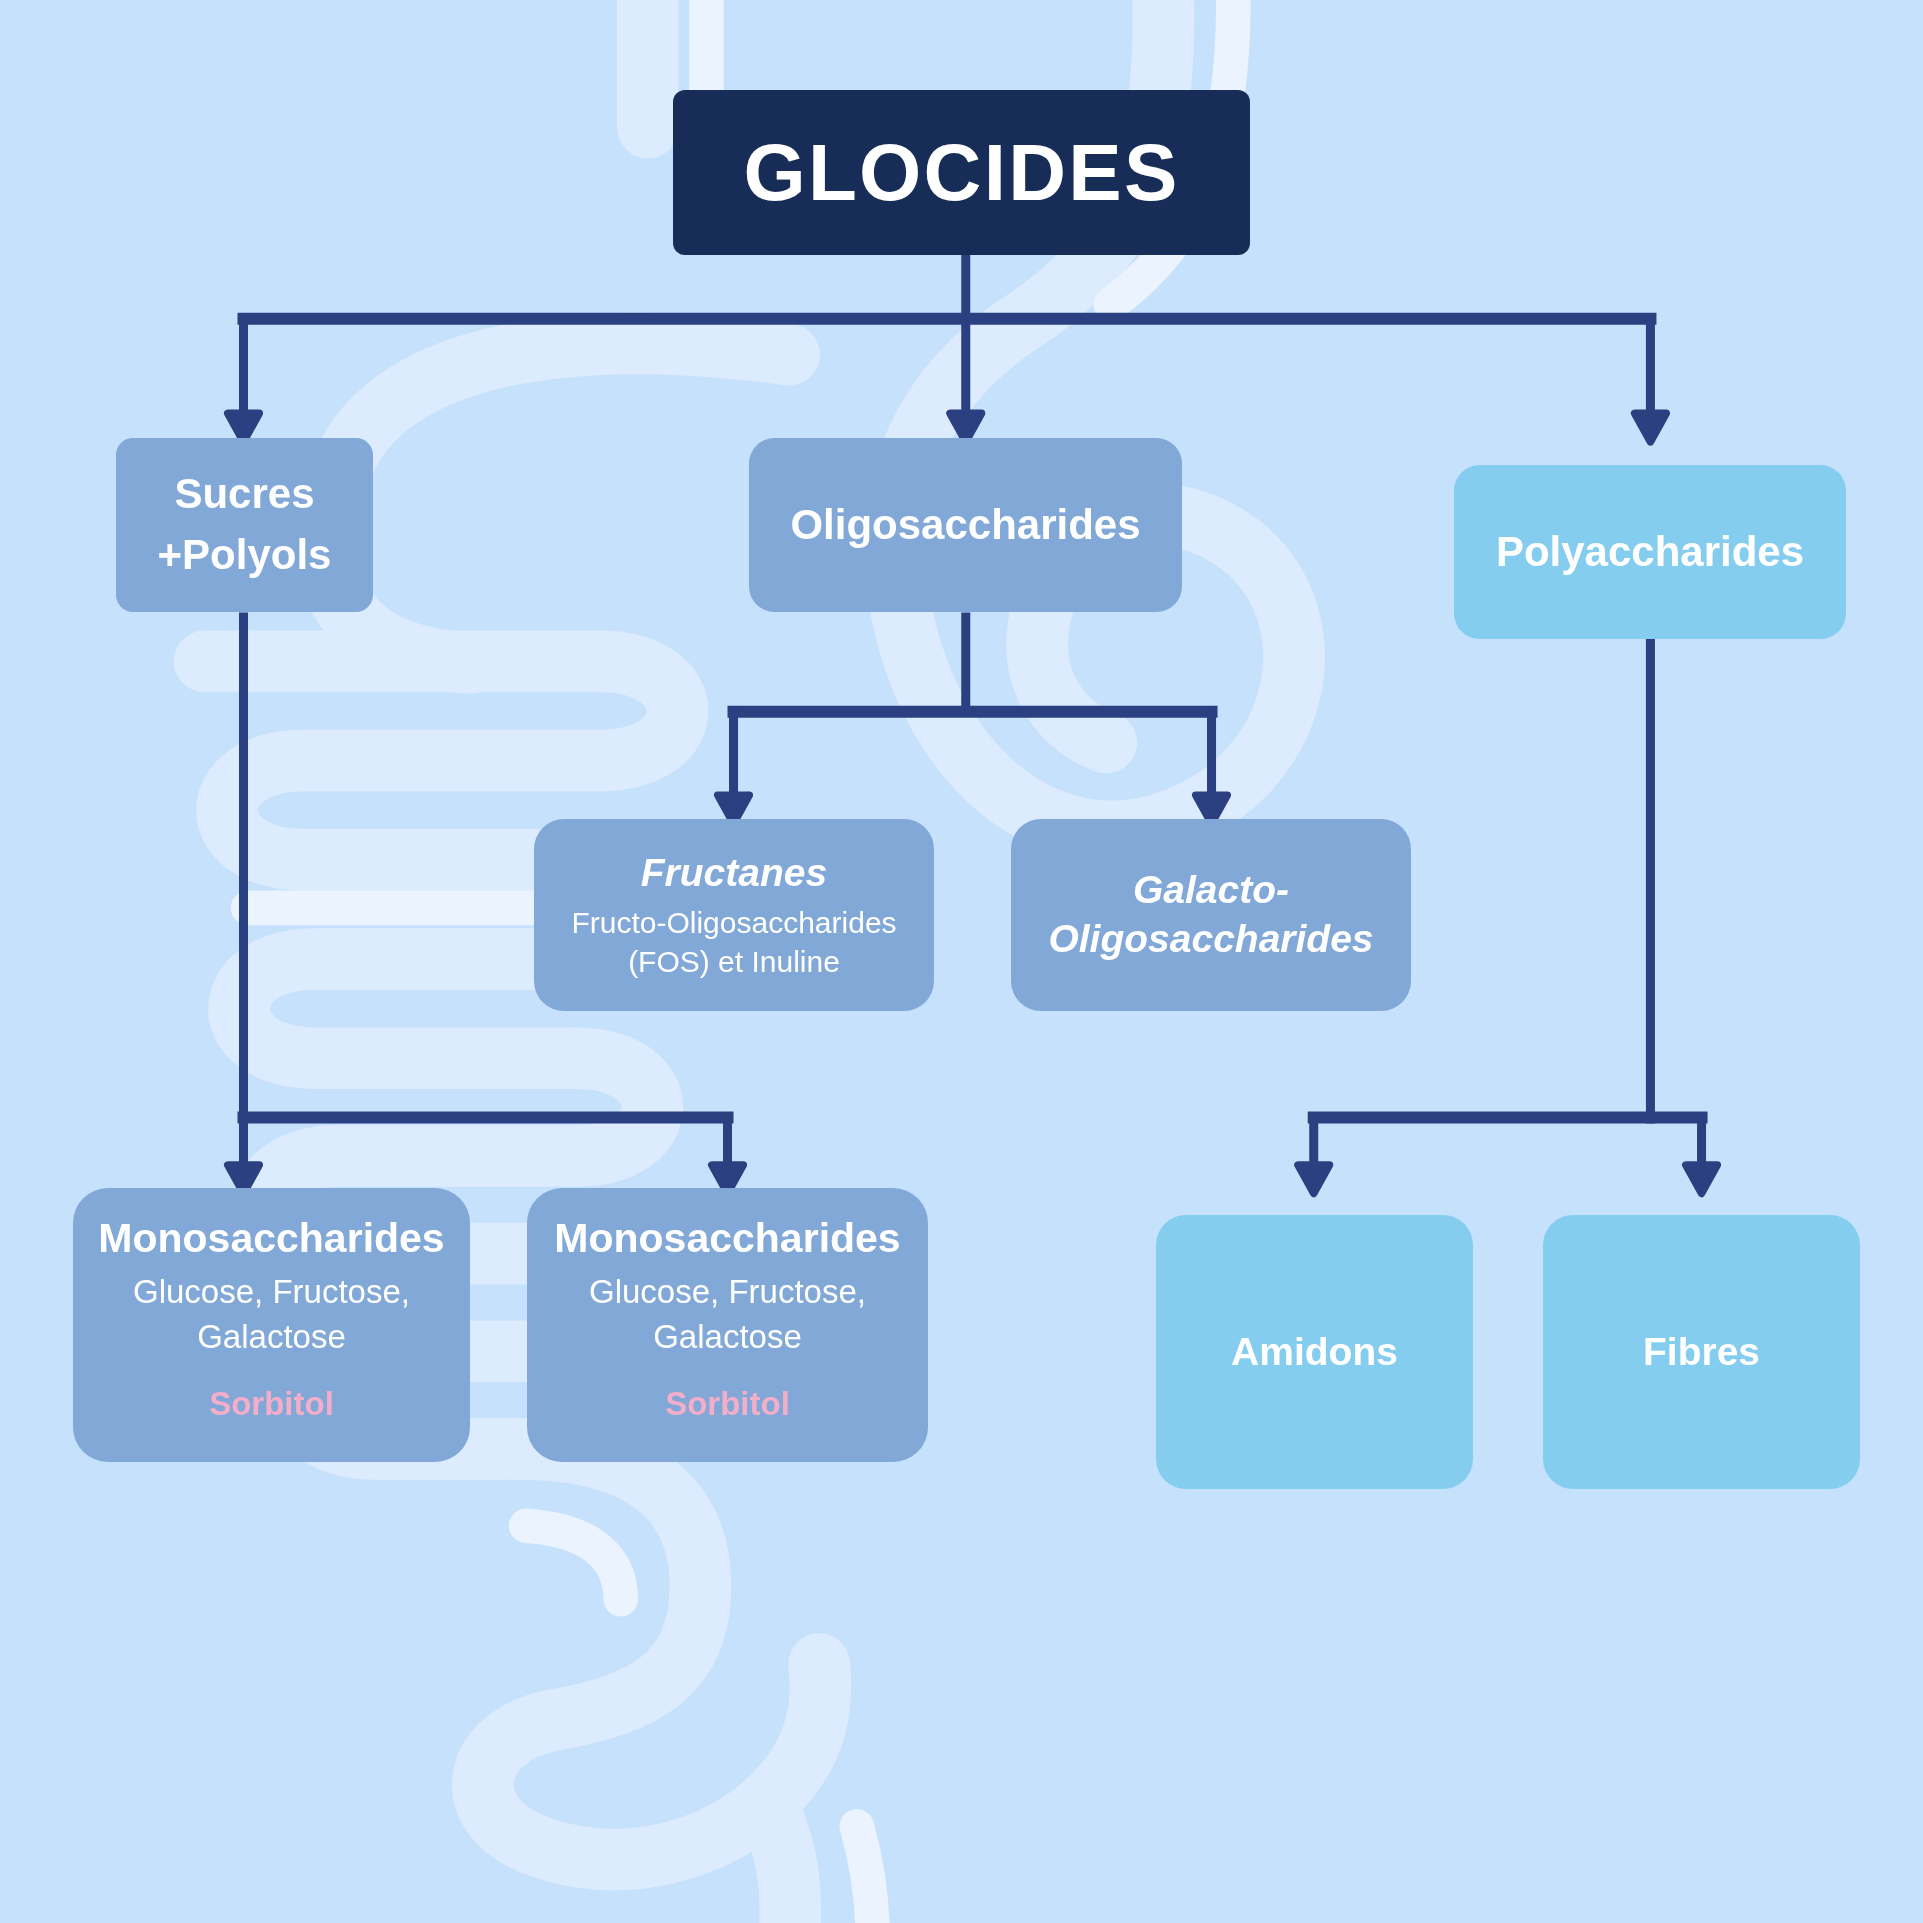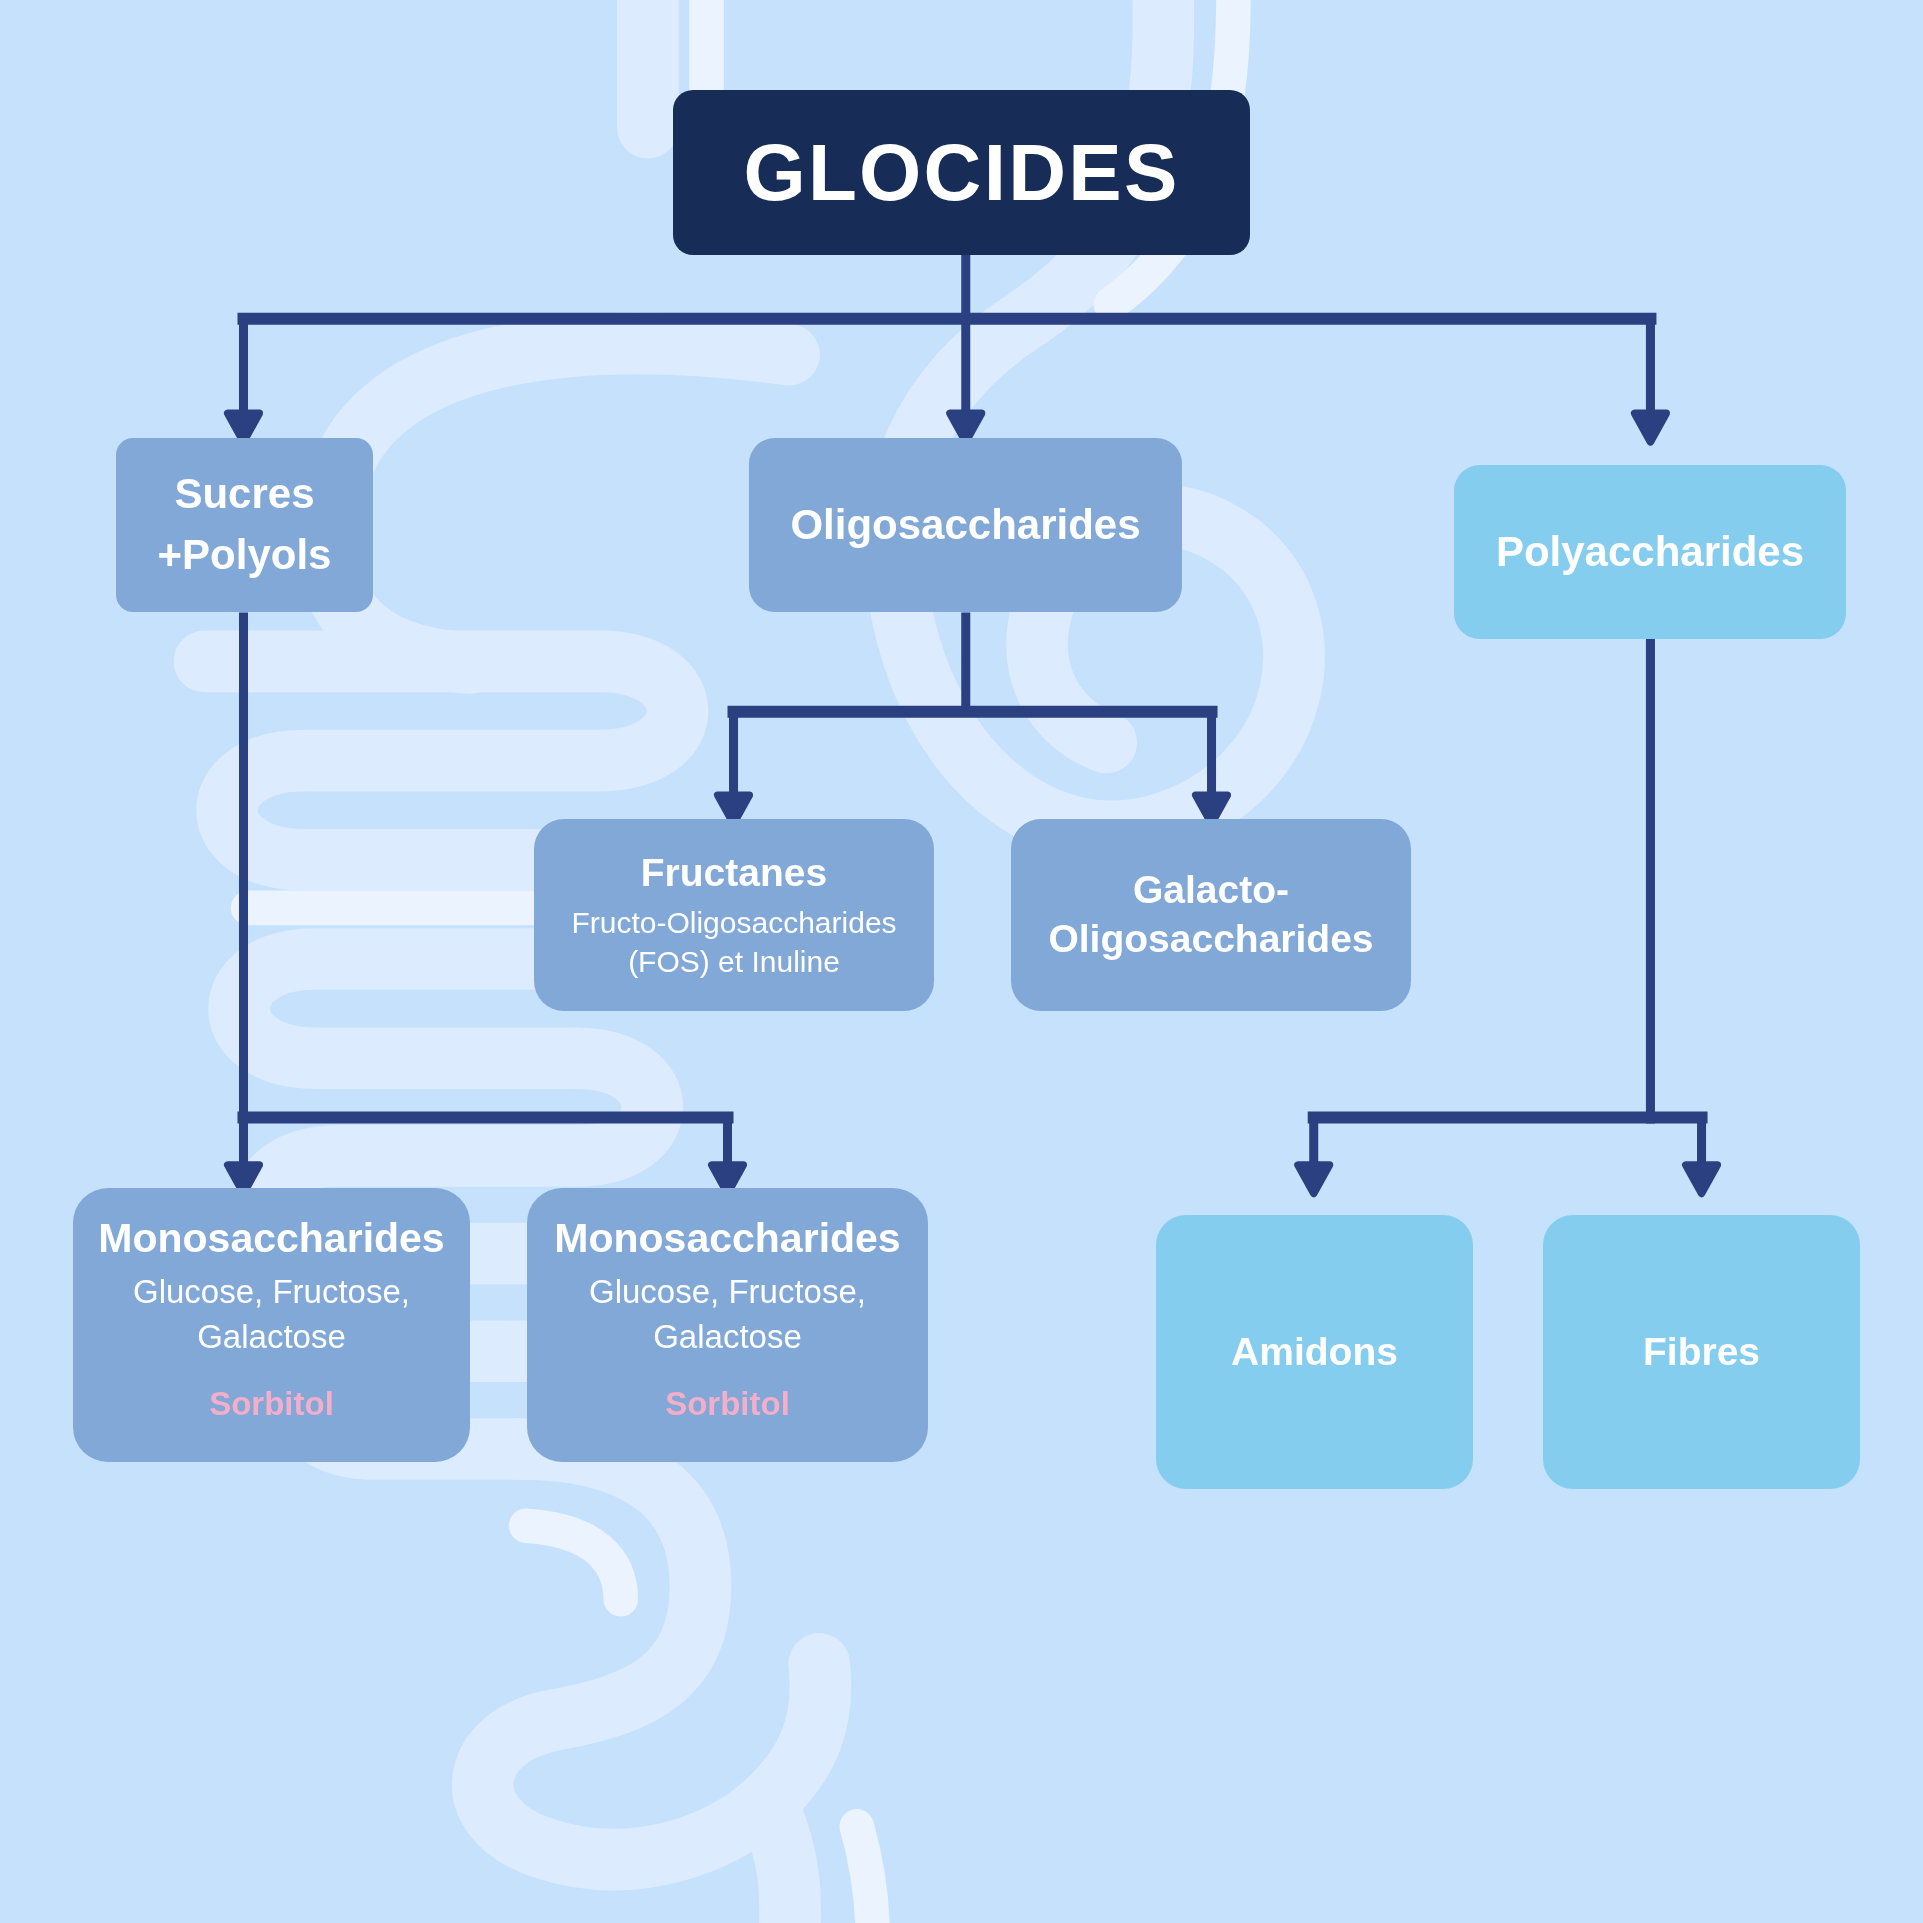--- a/index.html
+++ b/index.html
@@ -18,21 +18,21 @@
   .bar{fill:none;stroke:var(--connector);stroke-width:16;stroke-linecap:square;}
   .arrow{fill:var(--connector);stroke:var(--connector);stroke-width:10;stroke-linejoin:round;}
   .node{position:absolute;display:flex;flex-direction:column;align-items:center;justify-content:center;
         text-align:center;color:var(--text-white);box-sizing:border-box;}
   .node.medium{background:var(--box-medium);}
   .node.sky{background:var(--box-sky);margin-top:27px;}
   .node.title-box{background:var(--navy-title);}
   .pre{white-space:pre-line;}
   .big-title{font-size:80px;font-weight:700;letter-spacing:2.3px;}
   .lvl1-label{font-size:42px;font-weight:700;line-height:1.45;}
-  .lvl2-title{font-size:39px;font-weight:700;line-height:1.25;}
+  .lvl2-title{font-size:39px;font-weight:700;line-height:1.25;font-style:italic;}
   .lvl2-sub{font-size:30px;font-weight:400;line-height:1.3;margin-top:5px;}
   .mono-box{justify-content:flex-start;padding:25.6px 15px 39px 15px;text-align:center;}
   .mono-title{font-size:41px;font-weight:700;line-height:1.2;}
   .mono-sub{font-size:33px;font-weight:400;line-height:1.35;margin-top:7.5px;}
   .mono-note{font-size:33px;font-weight:700;color:var(--pink);margin-top:auto;}
   .leaf-label{font-size:39px;font-weight:700;}
 </style>
 </head>
 <body>
 
@@ -78,21 +78,21 @@
     <path class="arrow" d="M 947 1550 L 989 1550 L 968 1588 Z"></path>
 
     <path class="stem" d="M 2196 815 V 1495"></path>
     <path class="bar" d="M 1748 1487 H 2264"></path>
     <path class="stem" d="M 1748 1487 V 1556"></path>
     <path class="stem" d="M 2264 1487 V 1556"></path>
     <path class="arrow" d="M 1727 1550 L 1769 1550 L 1748 1588 Z"></path>
     <path class="arrow" d="M 2243 1550 L 2285 1550 L 2264 1588 Z"></path>
   </svg>
 
-  <div class="node title-box" style="left:673px;top:90px;width:577px;height:165px;border-radius:20px;">
+  <div class="node title-box" style="left:673px;top:90px;width:577px;height:165px;border-radius:12px;">
     <div class="big-title">GLOCIDES</div>
   </div>
 
   <div class="node medium" style="left:116px;top:438px;width:257px;height:174px;border-radius:17px;">
     <div class="lvl1-label pre">Sucres
 +Polyols</div>
   </div>
 
   <div class="node medium" style="left:749px;top:438px;width:433px;height:174px;border-radius:25.6px;">
     <div class="lvl1-label">Oligosaccharides</div>

